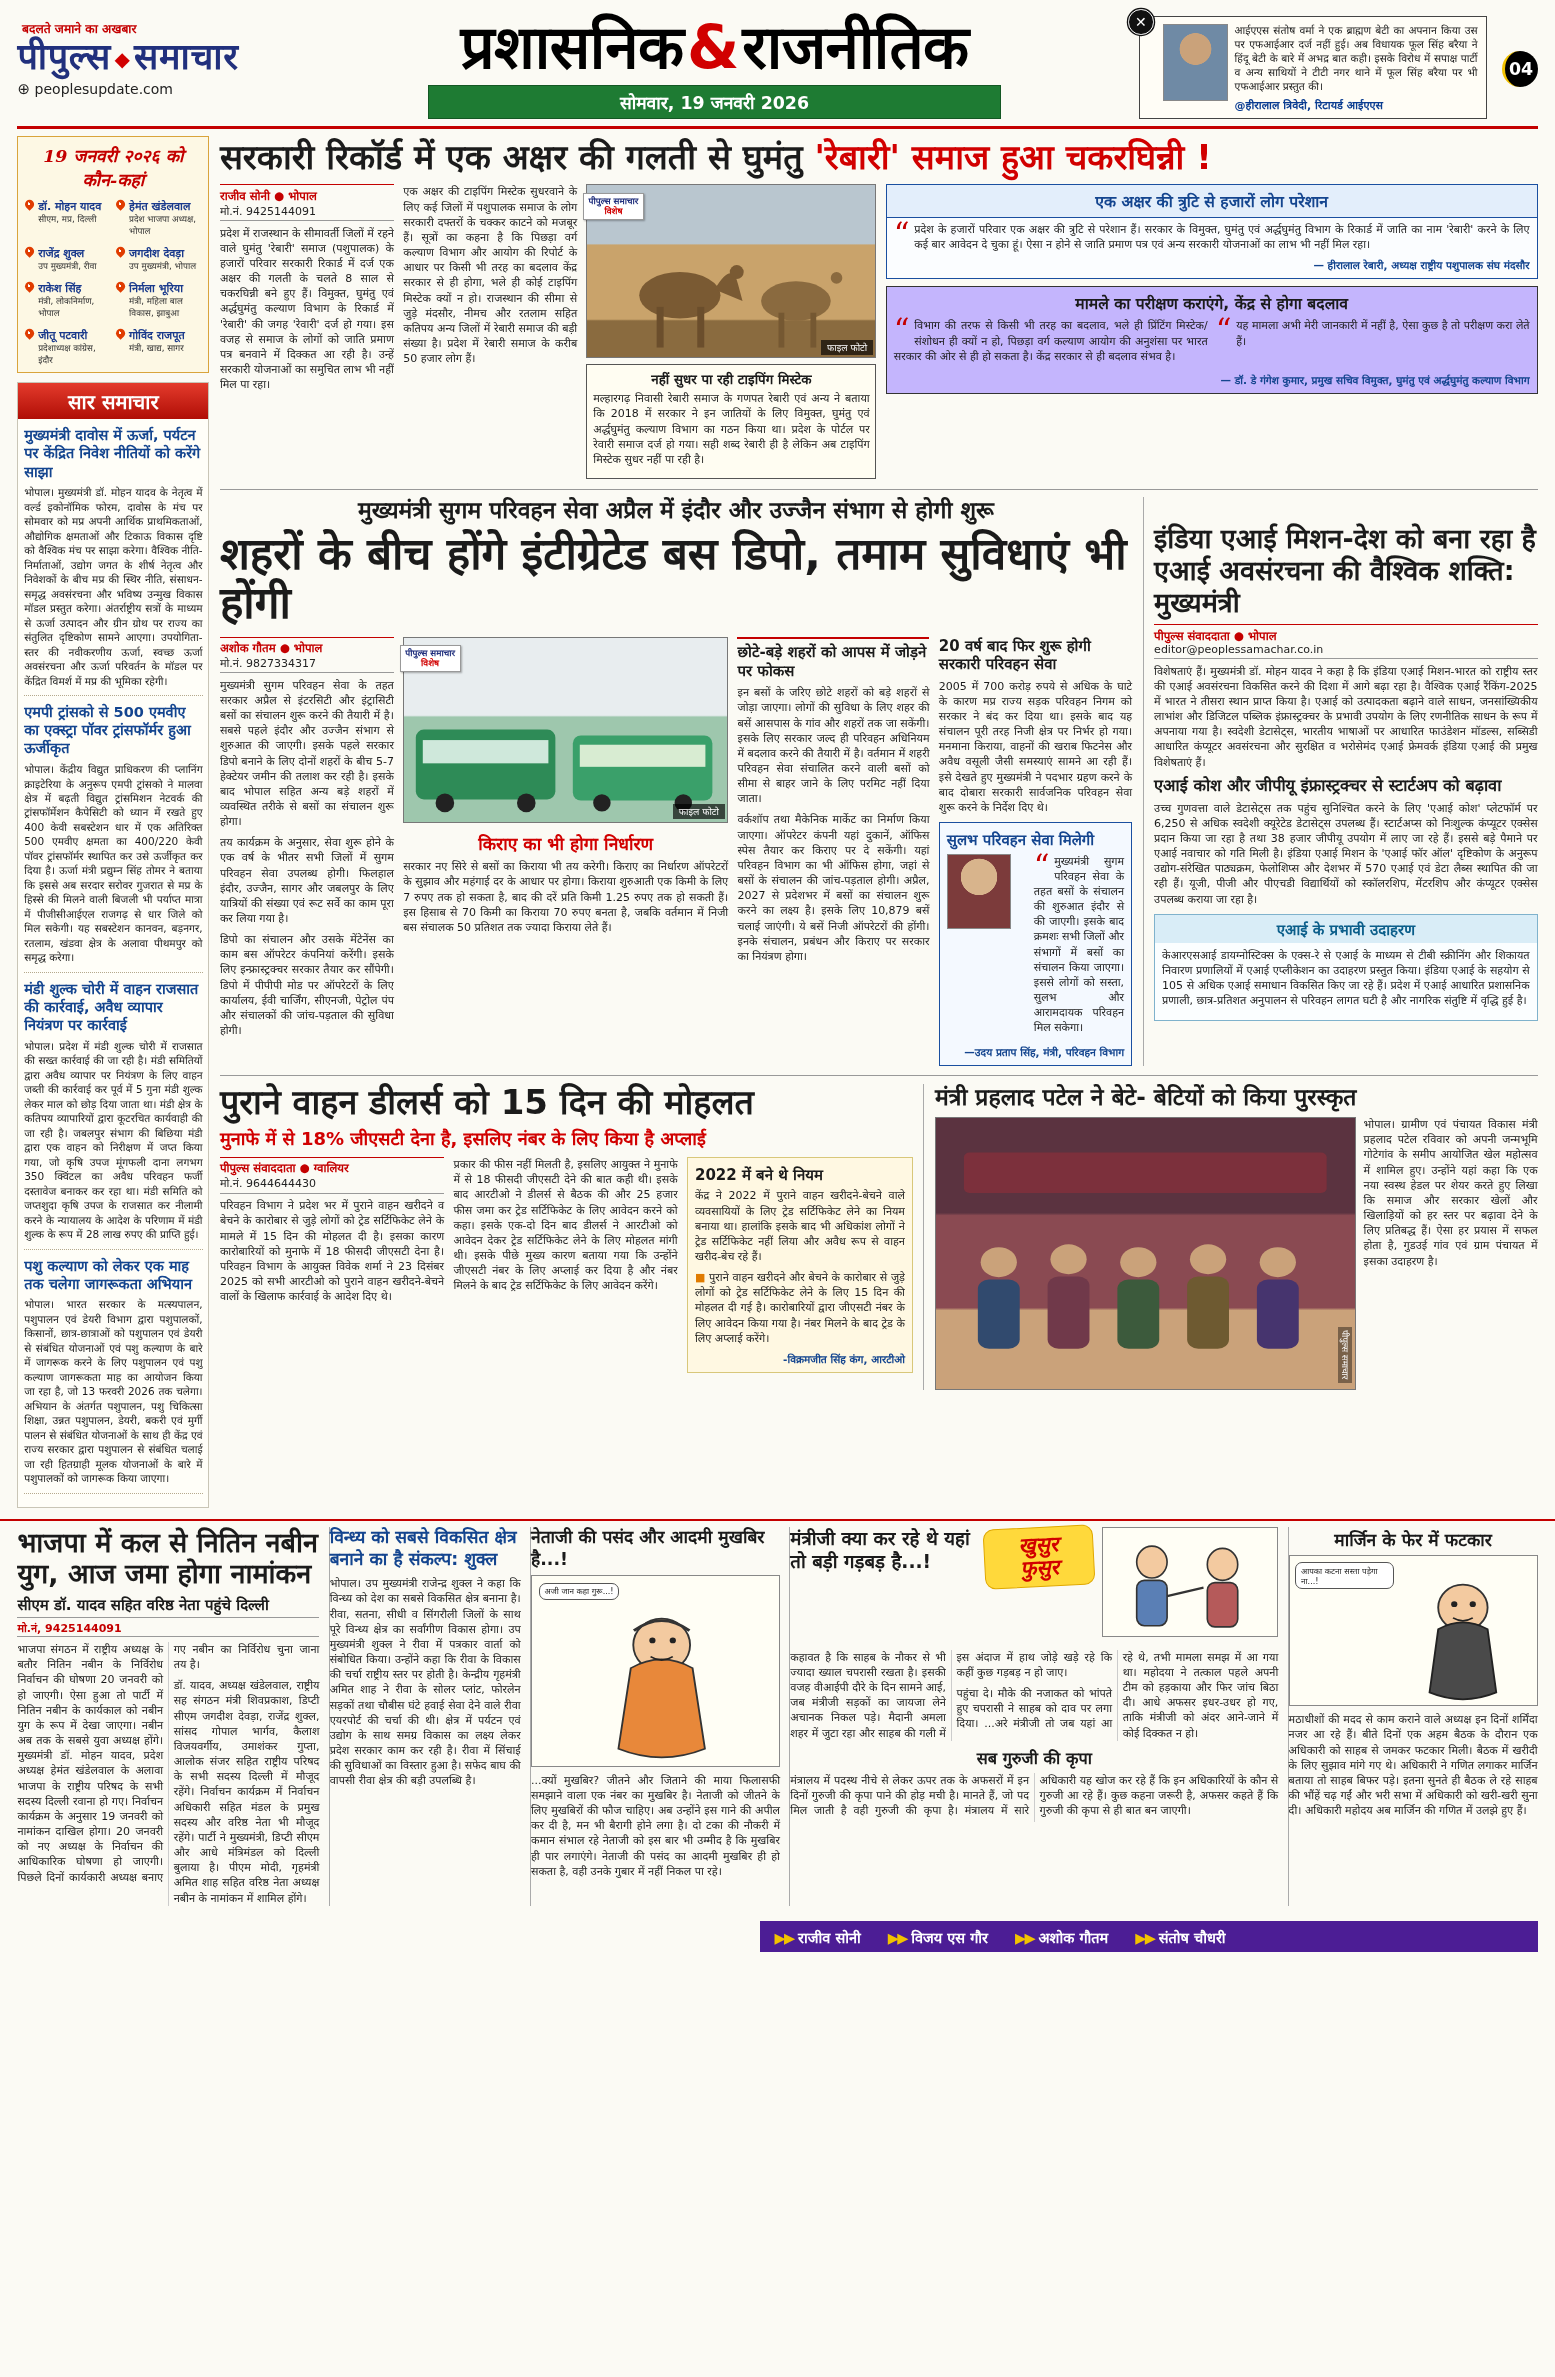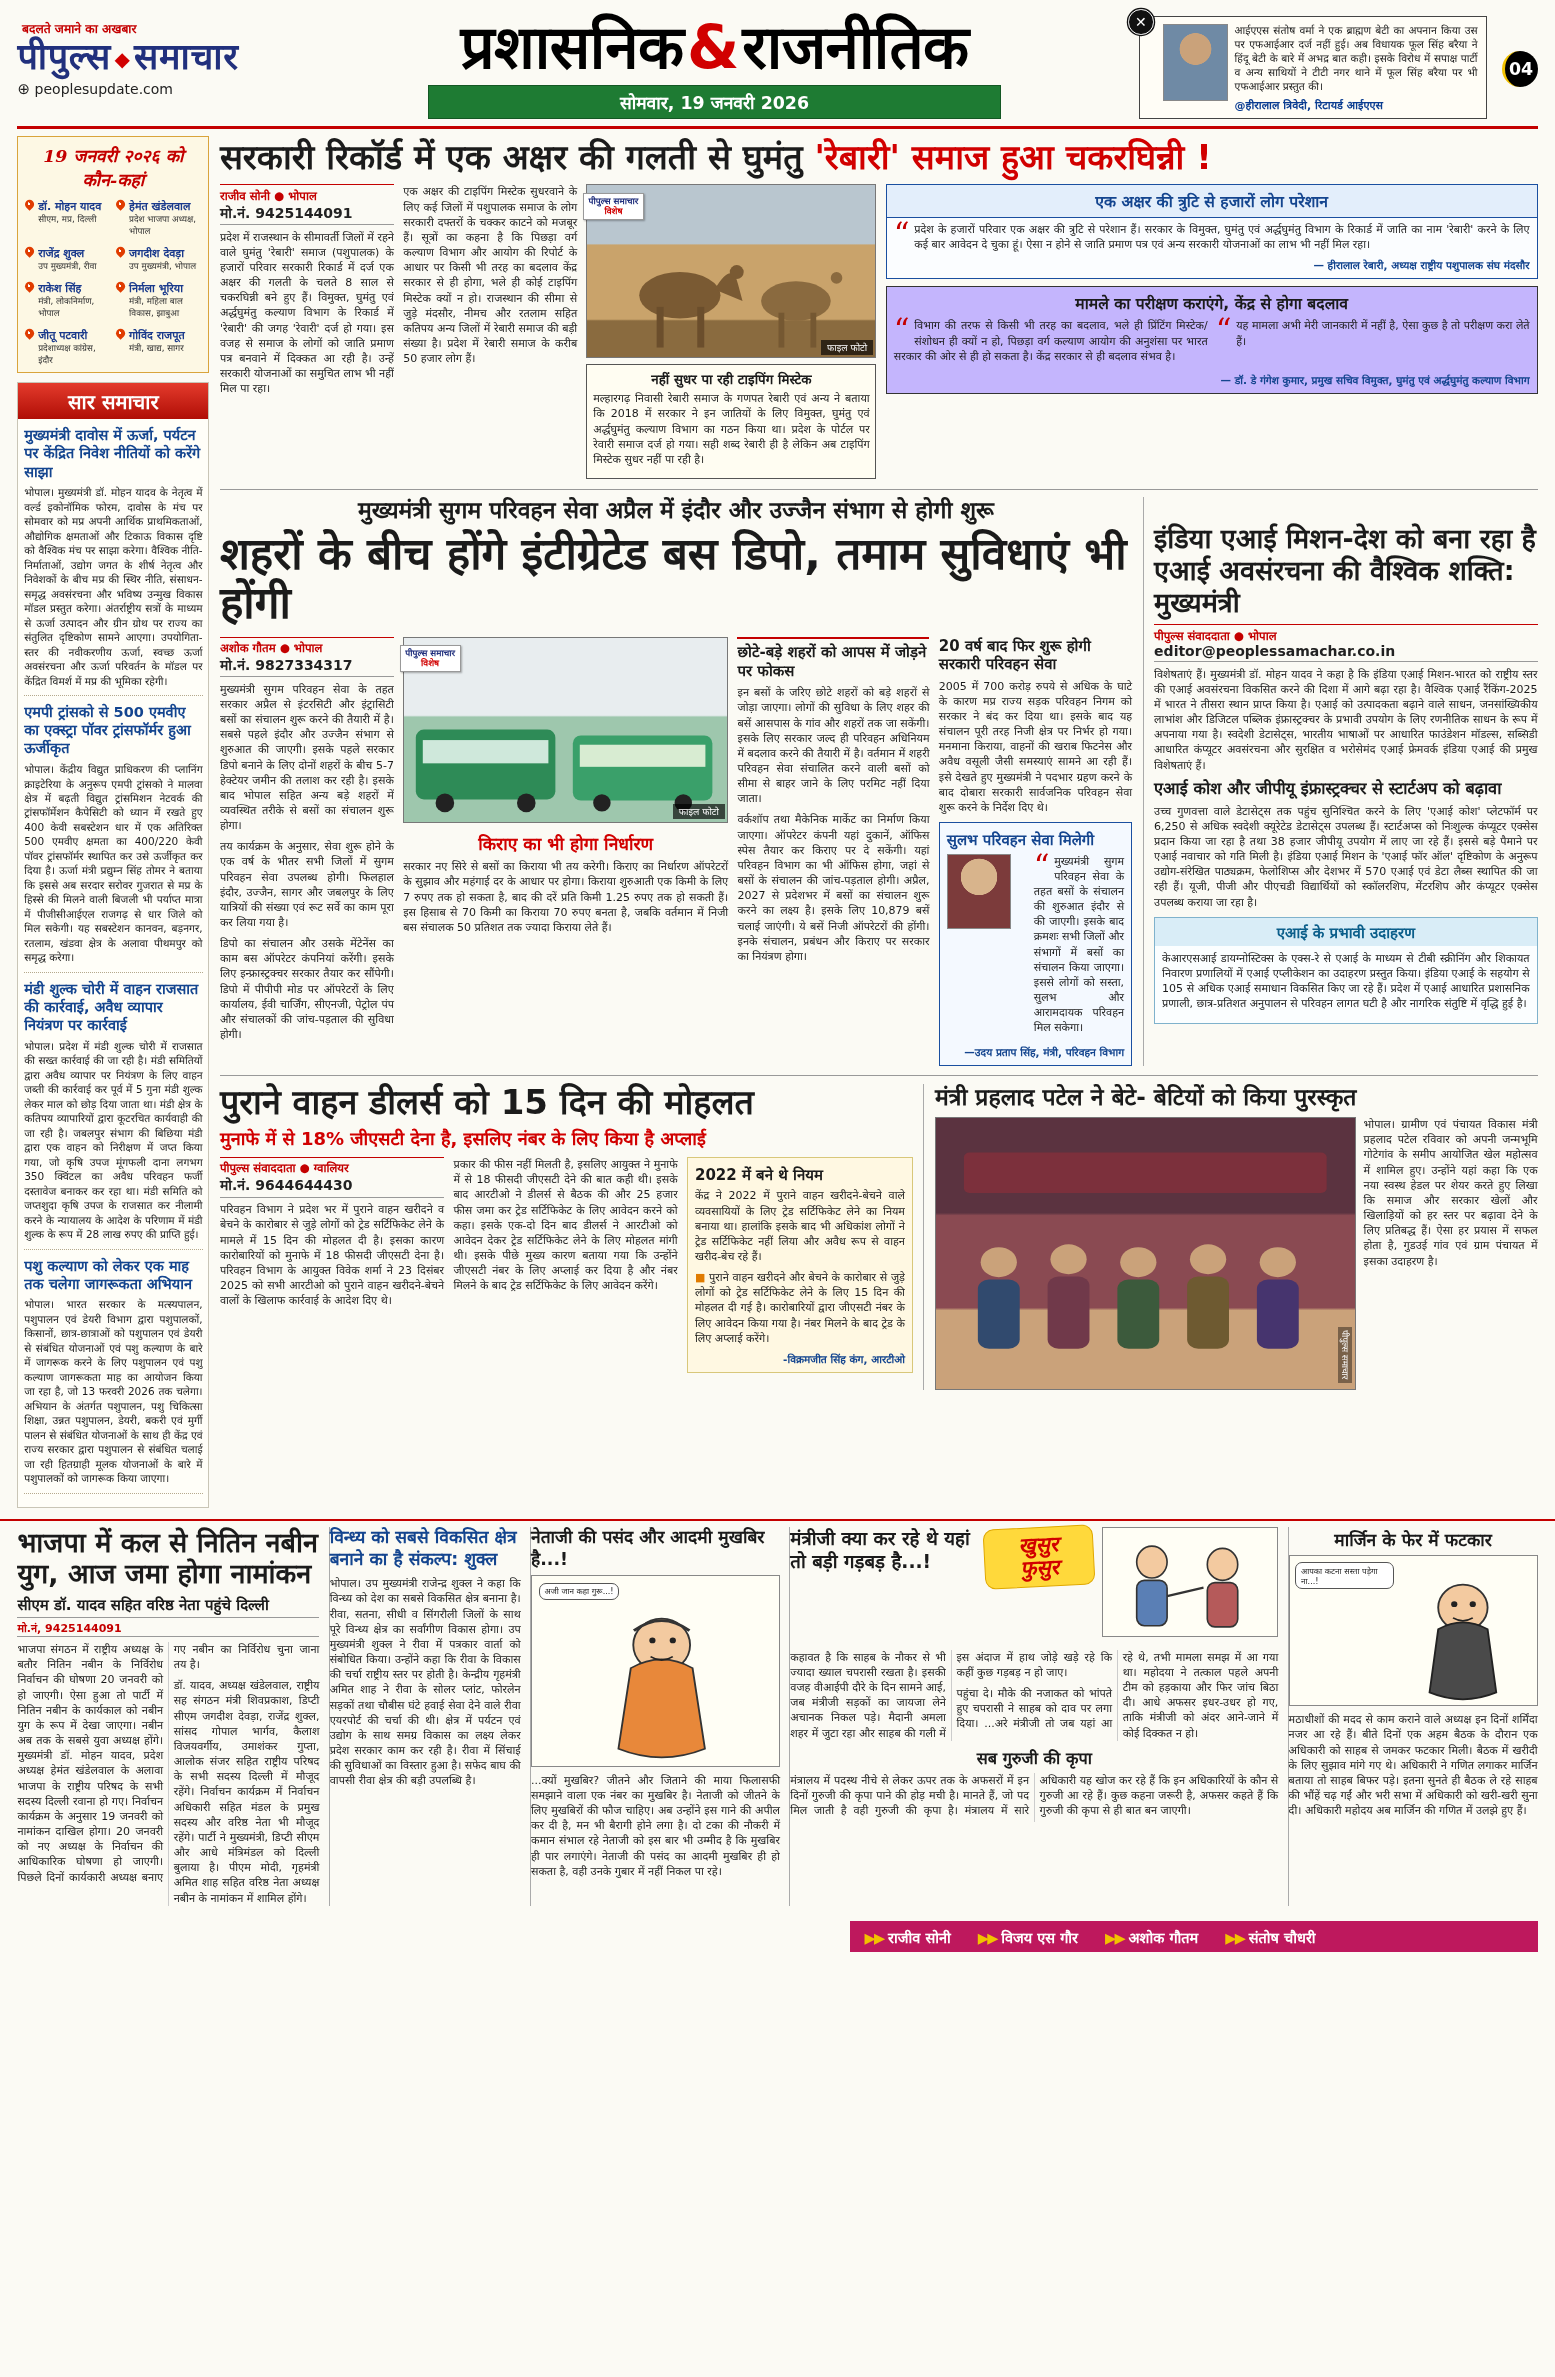--- a/index.html
+++ b/index.html
@@ -24,21 +24,21 @@
   .gossip-photo { width:65px; height:77px; flex:none; border:0.6px solid #888; background:radial-gradient(circle at 50% 32%, #caa27a 0 26%, #6f8aa5 27% 100%); }
   .gossip-text p { font-size:10.5px; line-height:1.32; text-align:justify; }
   .gossip-credit { margin-top:3.5px; font-weight:bold; color:#0b3d91; font-size:11px; }
   .page-badge { width:36px; height:36px; flex:none; background:#000; color:#fff; border-radius:50%; display:flex; align-items:center; justify-content:center; font-size:17.4px; font-weight:800; border-left:3.5px solid #f2c200; margin-top:35px; }
   .hr-red { height:2.9px; background:#c40000; margin:4.6px 17.4px 5.8px; }
 
   
   p.body { font-size:11px; line-height:1.38; text-align:justify; margin-bottom:5.8px; }
   .byline { border-top:1.2px solid #c40000; border-bottom:0.6px solid #999; padding:2.3px 0; margin-bottom:4.6px; }
   .byline-name { color:#c40000; font-weight:bold; font-size:11.6px; }
-  .byline-sub { font-size:14px; color:#222; font-weight:bold; }
+  .byline-sub { font-size:11px; color:#222; font-weight:normal; }
   .credit { font-weight:bold; color:#14458f; font-size:10.5px; margin-top:3.5px; text-align:right; }
   figure { position:relative; }
   .photo-caption { position:absolute; right:3.5px; bottom:3.5px; background:rgba(0,0,0,.65); color:#fff; font-size:9.3px; padding:1.2px 5.8px; }
   .press-badge { position:absolute; left:-3.5px; top:8.1px; background:#fff; border:0.6px solid #999; padding:2.3px 4.6px; font-size:8.7px; line-height:1.2; box-shadow:1.2px 1.2px 1.7px rgba(0,0,0,.3); text-align:center; }
   .press-badge .b1 { color:#21307d; font-weight:800; }
   .press-badge .b2 { color:#d10000; font-weight:800; }
   .quote-p::before { content:"\201C"; font-family:"DejaVu Serif", serif; font-size:31px; color:#c40000; float:left; line-height:.8; margin-right:4.6px; }
 
   
   .content-top { display:flex; gap:10.5px; padding:1.2px 17.4px 0; }
@@ -141,21 +141,21 @@
   .khusur-head { width:186px; flex:none; font-size:18.6px; font-weight:800; line-height:1.25; }
   .khusur-brand { width:110px; flex:none; background:#ffd93b; border-radius:10.5px; text-align:center; padding:5.8px 2.3px; transform:rotate(-3deg); border:1.2px solid #e0a800; }
   .khusur-brand div { color:#d10000; font-size:21px; font-weight:800; font-style:italic; line-height:1.1; }
   .khusur-cartoon { flex:1; height:110px; }
   .khusur-body { column-count:3; column-gap:10.5px; column-rule:0.6px solid #ccc; margin-top:7px; }
   .khusur-sub { text-align:center; font-size:16.3px; font-weight:800; margin:5.8px 0 4.6px; }
   .khusur-body2 { column-count:2; column-gap:10.5px; column-rule:0.6px solid #ccc; }
   .bb-margin { width:250px; flex:none; }
   .bb-margin h3 { font-size:17.4px; font-weight:800; text-align:center; margin-bottom:4.6px; }
 
-  .credits-bar { margin:15px 17.4px 0 auto; width:688px; background:#be185d; color:#fff; display:flex; gap:27px; padding:5.8px 15px; font-weight:800; font-size:14.5px; align-items:center; }
+  .credits-bar { margin:15px 17.4px 0 auto; width:778px; background:#4c1d95; color:#fff; display:flex; gap:27px; padding:5.8px 15px; font-weight:800; font-size:14.5px; align-items:center; }
   .credit-arrows { color:#f2c200; letter-spacing:-1.7px; margin-right:4.6px; }
 </style>
 </head>
 <body>
 
 <div class="page">
 
   <header class="masthead">
     <div class="logo-block">
       <div class="logo-tagline">बदलते जमाने का अखबार</div>

